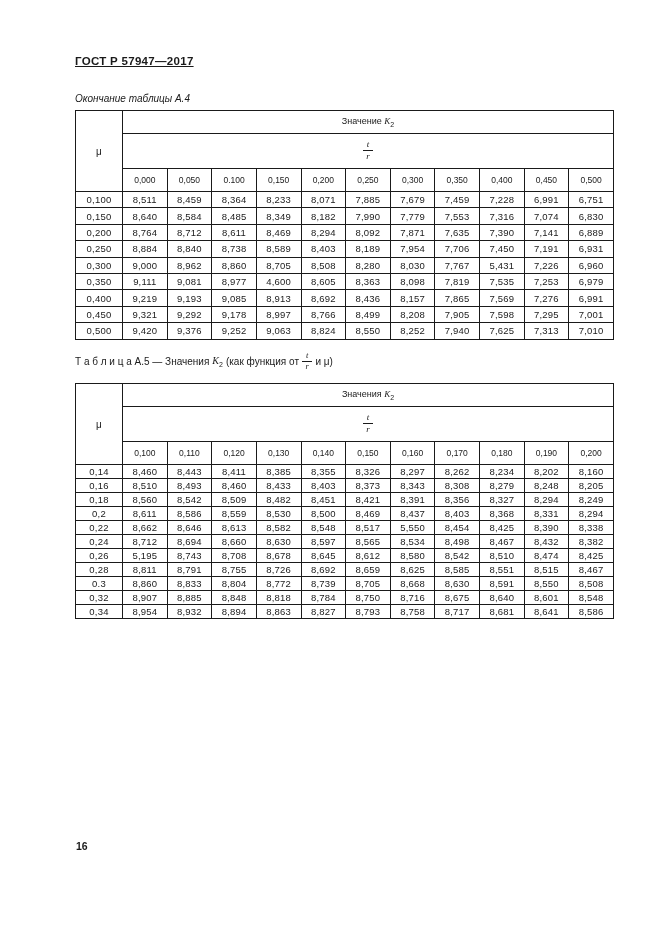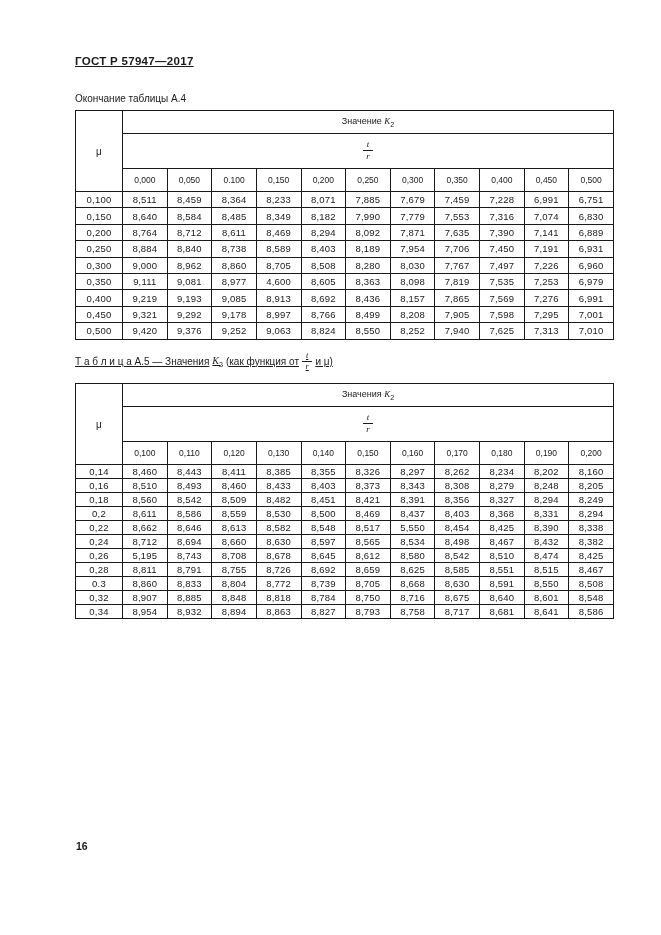--- a/index.html
+++ b/index.html
@@ -2,21 +2,21 @@
 <html><head>
 <meta charset="utf-8">
 <style>
   html,body{margin:0;padding:0;}
   body{
     width:661px;height:935px;background:#ffffff;position:relative;
     font-family:"Liberation Sans",sans-serif;color:#1a1a1a;
     -webkit-font-smoothing:antialiased;
   }
   .doc-header{position:absolute;left:75px;top:55px;font-size:11.5px;font-weight:bold;letter-spacing:.3px;text-decoration:underline;}
-  .a4-caption{position:absolute;left:75px;top:93px;font-size:10px;}
+  .a4-caption{position:absolute;left:75px;top:93px;font-size:10px;font-style:italic;}
   .page-number{position:absolute;left:76px;top:840px;font-size:10.5px;font-weight:bold;}
 
   table.gost-table{
     position:absolute;left:75px;width:539px;
     border-collapse:collapse;table-layout:fixed;
     border:1.5px solid #1a1a1a;
   }
   table.a4{top:110px;}
   table.a5{top:383px;}
   .gost-table th,.gost-table td{
@@ -32,21 +32,21 @@
   .frac{display:inline-block;text-align:center;font-style:italic;font-size:9px;line-height:1.15;font-family:"Liberation Serif",serif;}
   .frac .num{display:block;border-bottom:1px solid #1a1a1a;padding:0 4px;}
   .frac .den{display:block;}
   .num-head{height:22px;font-size:8.5px;border-bottom:3px double #1a1a1a;}
   .gost-table tbody td{font-size:9.5px;letter-spacing:.2px;}
   table.a4 tbody tr{height:16.4px;}
   table.a5 tbody tr{height:14px;}
 
   .a5-caption{
     position:absolute;left:75px;top:345px;height:32px;
-    display:flex;align-items:center;gap:3px;font-size:10px;text-decoration:underline;
+    display:flex;align-items:center;gap:3px;font-size:10px;
   }
   .a5-caption .frac{font-size:8.5px;}
 </style>
 </head>
 <body>
 
 <div class="doc-header">ГОСТ Р 57947—2017</div>
 
 <div class="a4-caption">Окончание таблицы А.4</div>
 
@@ -147,21 +147,21 @@
       <tr>
         <td class="mu-cell">0,300</td>
         <td>9,000</td>
         <td>8,962</td>
         <td>8,860</td>
         <td>8,705</td>
         <td>8,508</td>
         <td>8,280</td>
         <td>8,030</td>
         <td>7,767</td>
-        <td>7,497</td>
+        <td>5,431</td>
         <td>7,226</td>
         <td>6,960</td>
       </tr>
       <tr>
         <td class="mu-cell">0,350</td>
         <td>9,111</td>
         <td>9,081</td>
         <td>8,977</td>
         <td>4,600</td>
         <td>8,605</td>

